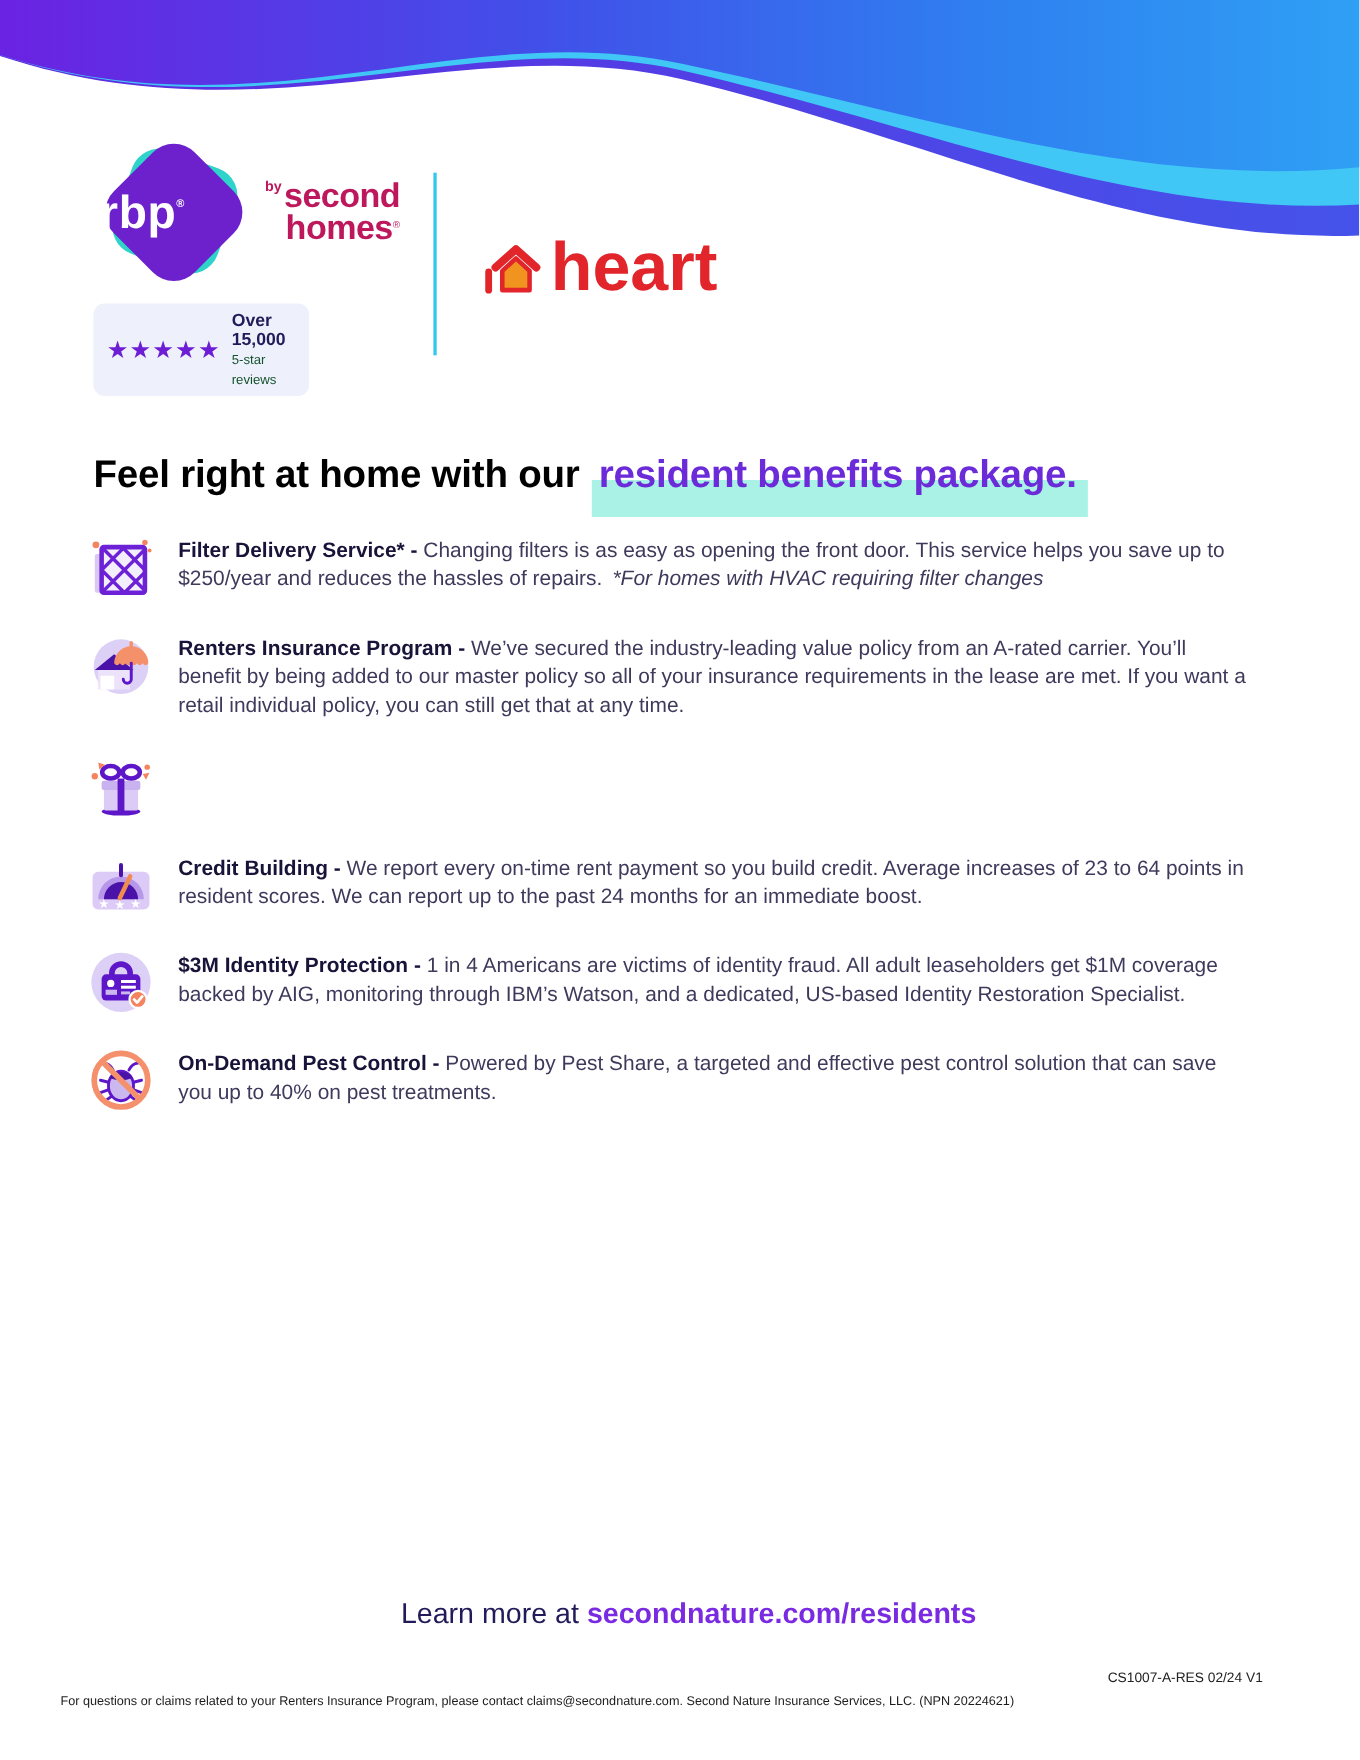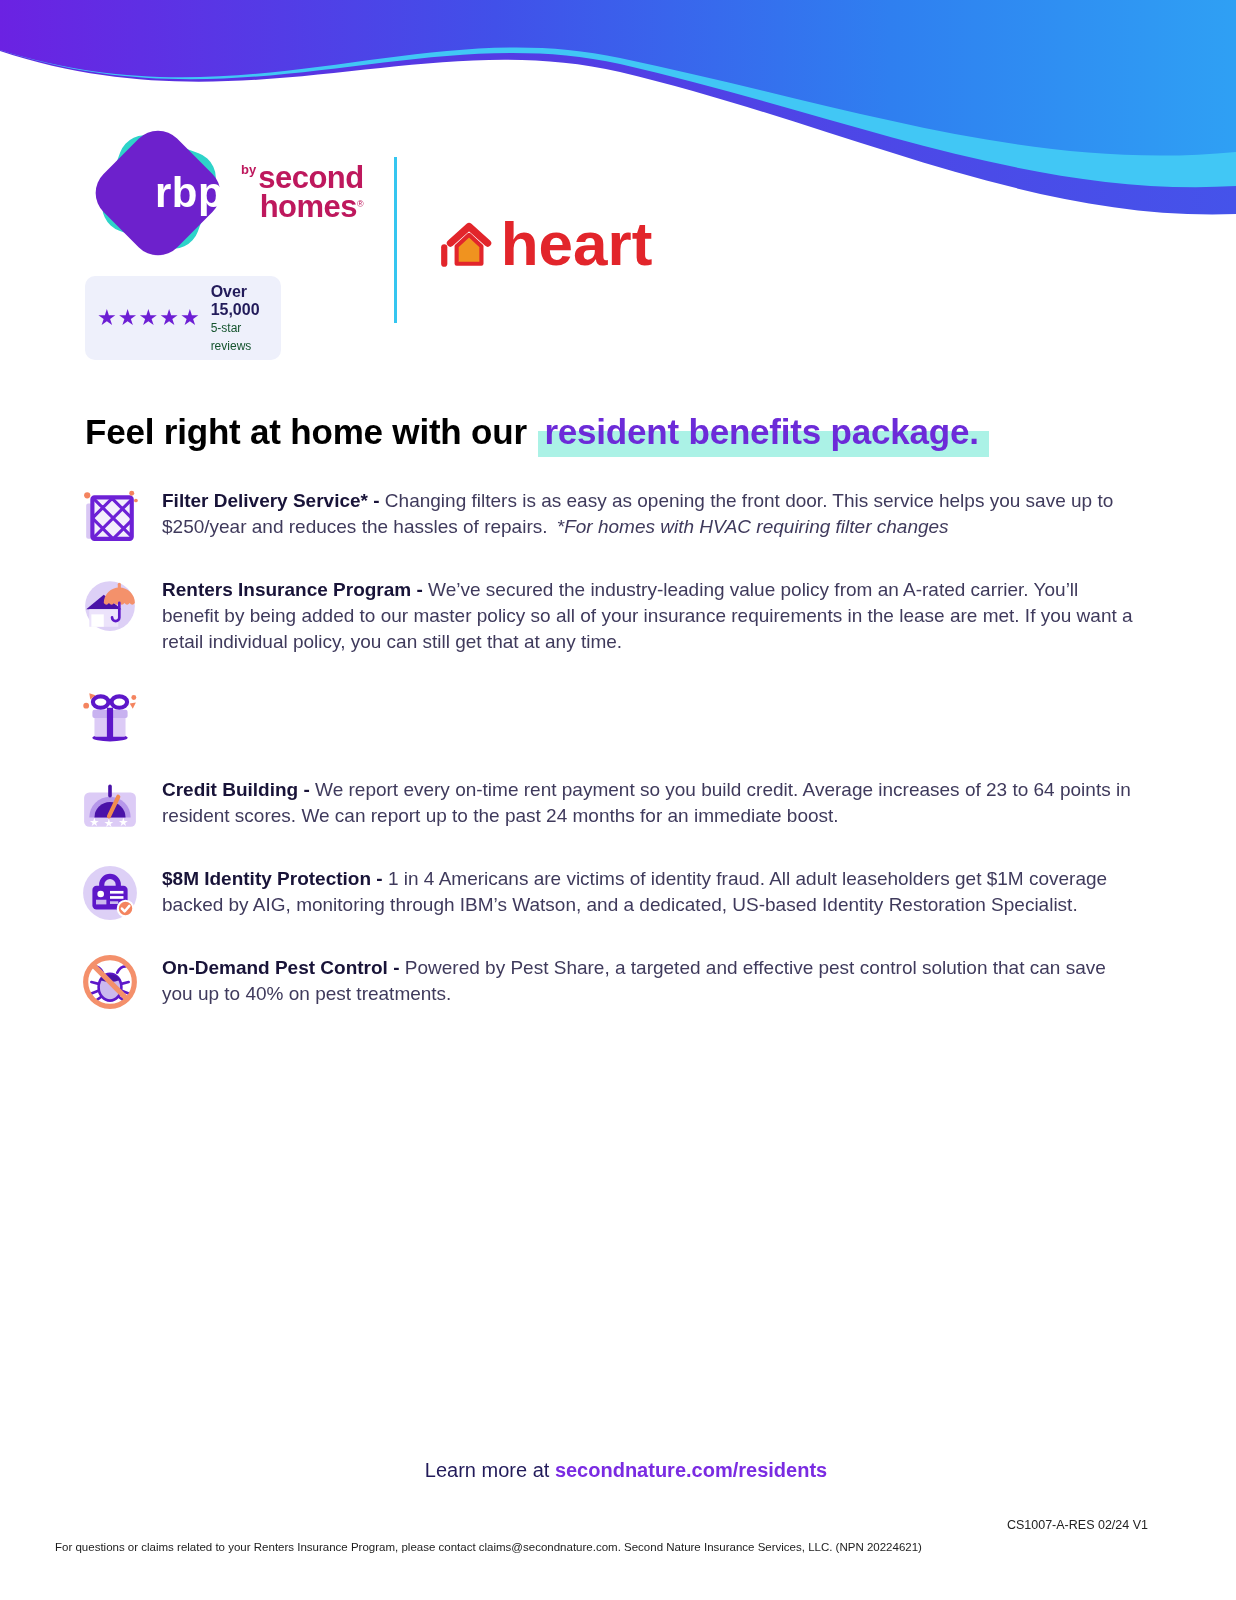--- a/index.html
+++ b/index.html
@@ -15,55 +15,55 @@
   .wave-wrap { position:absolute; top:0; left:0; width:1236px; height:232px; }
   .wave-wrap svg { display:block; width:100%; height:100%; }
 
   
   .brand-row { position:relative; display:flex; align-items:center; margin:120px 0 0 85px; }
   .rbp-block { display:flex; flex-direction:column; }
   .rbp-top { display:flex; align-items:center; }
   .rbp-mark { position:relative; width:146px; height:146px; flex:0 0 auto; }
   .rbp-teal  { position:absolute; top:22px; left:24px; width:100px; height:100px; border-radius:26px; background:#2ed3c9; transform:rotate(20deg); }
   .rbp-purple{ position:absolute; top:21px; left:21px; width:104px; height:104px; border-radius:27px; background:#6d21cc; transform:rotate(45deg); }
-  .rbp-word { position:absolute; top:0; left:17px; width:146px; height:146px; display:flex; align-items:center; justify-content:flex-end;
-              color:#fff; font-size:42px; font-weight:700; letter-spacing:0.5px;gap:16px; }
+  .rbp-word { position:absolute; top:0; left:6px; width:146px; height:146px; display:flex; align-items:center; justify-content:flex-start;
+              color:#fff; font-size:42px; font-weight:700; letter-spacing:0.5px; }
   .rbp-word sup { font-size:10px; margin-top:-16px; }
   .sn-text { margin-left:10px; display:inline-block; text-align:right; color:#be185d; line-height:0.92; }
   .sn-by { font-size:13px; font-weight:600; vertical-align:14px; margin-right:2px; }
   .sn-b { font-size:31px; font-weight:800; letter-spacing:-0.5px; }
   .sn-reg { font-size:9px; vertical-align:10px; }
   .reviews-badge { margin-top:10px; width:196px; background:#eef0fb; border-radius:10px; padding:7px 12px; display:flex; align-items:center; }
   .stars { color:#6d1ed4; font-size:22px; letter-spacing:1px; white-space:nowrap; }
   .rev-text { margin-left:10px; line-height:1.1; }
   .rev-1 { font-size:16px; font-weight:700; color:#221b5a; }
   .rev-2 { font-size:12px; color:#14532d; }
   .v-divider { width:3px; height:166px; background:#35c6f0; margin:0 40px 0 30px; flex:0 0 auto; }
   .heart-logo { display:flex; align-items:flex-end; }
   .heart-logo svg { display:block; }
   .heart-word { color:#e2252b; font-size:62px; font-weight:800; letter-spacing:0px; line-height:0.82; margin-left:2px; }
 
   
   .headline { margin:52px 0 0 85px; font-size:35px; letter-spacing:-0.2px; }
   .hl-prefix { color:#000000; font-weight:600; }
   .hl-accent { color:#6c2bd8; font-weight:800;
                background:linear-gradient(180deg, rgba(0,0,0,0) 42%, #abf2e6 42%);
-               padding:0 10px 6px 6px; margin-left:2px; }
+               padding:0 10px 19px 6px; margin-left:2px; }
 
   
   .benefits { margin:36px 70px 0 78px; }
   .benefit { display:flex; align-items:flex-start; margin-bottom:33px; }
   .b-icon { width:64px; flex:0 0 auto; display:flex; justify-content:center; margin-right:20px; margin-top:-2px; }
   .b-icon svg { display:block; }
   .b-text { margin:0; font-size:19px; line-height:1.36; color:#3f3a5c; max-width:975px; }
   .b-title { font-weight:700; color:#181338; }
   .b-note { font-style:italic; margin-left:4px; }
 
   
-  .learn-more { position:absolute; left:16px; right:0; bottom:118px; text-align:center; font-size:20px; color:#221b5a; font-weight:500; }
+  .learn-more { position:absolute; left:16px; right:0; bottom:118px; text-align:center; font-size:26px; color:#221b5a; font-weight:500; }
   .learn-link { color:#7a2be2; font-weight:700; text-decoration:none; }
   .doc-code { position:absolute; right:88px; top:1518px; font-size:12.5px; color:#222222; }
   .fine-print { position:absolute; left:55px; top:1541px; font-size:11.5px; color:#1c1c1c; }
 </style>
 </head>
 <body>
 
 <div class="page">
 
   <div class="wave-wrap">
@@ -208,21 +208,21 @@
           <rect x="11" y="21" width="34" height="23" rx="4" fill="#5d17c9"></rect>
           <circle cx="19" cy="29" r="3.2" fill="#ffffff"></circle>
           <rect x="14.5" y="34.5" width="10" height="4.5" fill="#cbb8ee"></rect>
           <rect x="28" y="26" width="13" height="2.6" fill="#ffffff"></rect>
           <rect x="28" y="31" width="13" height="2.6" fill="#ffffff"></rect>
           <rect x="28" y="36" width="8" height="2.6" fill="#cbb8ee"></rect>
           <circle cx="43" cy="43" r="7.5" fill="#f4845f" stroke="#ffffff" stroke-width="2"></circle>
           <path d="M39.5,43 l2.6,2.8 l4.6,-5.4" fill="none" stroke="#ffffff" stroke-width="2.4" stroke-linecap="round" stroke-linejoin="round"></path>
         </svg>
       </div>
-      <p class="b-text"><span class="b-title">$8M Identity Protection -</span> <span>1 in 4 Americans are victims of identity fraud. All adult leaseholders get $1M coverage backed by AIG, monitoring through IBM’s Watson, and a dedicated, US-based Identity Restoration Specialist.</span><em class="b-note"></em></p>
+      <p class="b-text"><span class="b-title">$3M Identity Protection -</span> <span>1 in 4 Americans are victims of identity fraud. All adult leaseholders get $1M coverage backed by AIG, monitoring through IBM’s Watson, and a dedicated, US-based Identity Restoration Specialist.</span><em class="b-note"></em></p>
     </div>
 
     <div class="benefit">
       <div class="b-icon">
         <svg width="58" height="58" viewBox="0 0 56 56">
           <g stroke="#5d17c9" stroke-width="2.6" stroke-linecap="round" fill="none">
             <path d="M21,19 Q18,13 13,13"></path>
             <path d="M35,19 Q38,13 43,13"></path>
             <path d="M18,30 L10,28"></path>
               <path d="M18,36 L10,39"></path>

